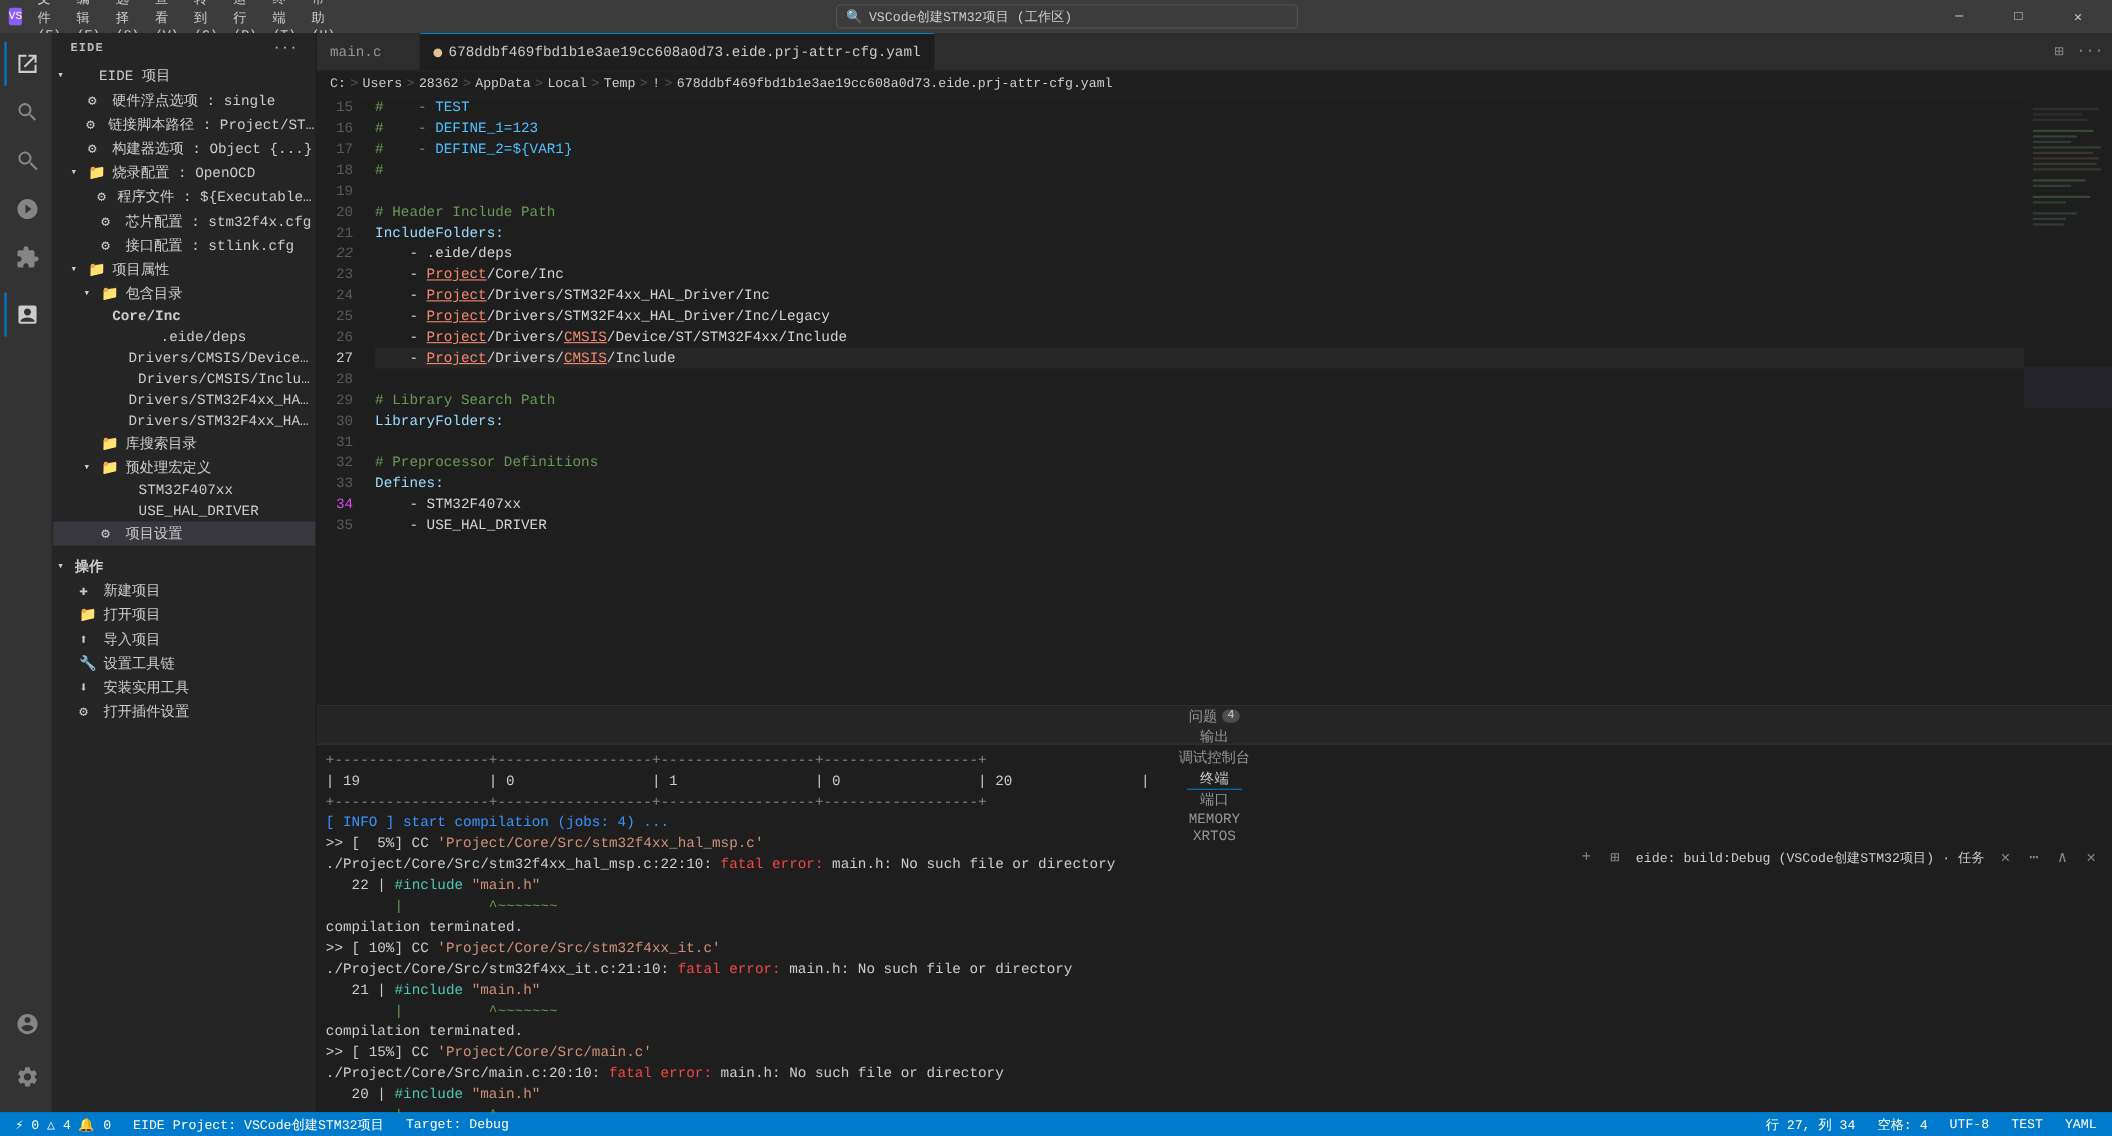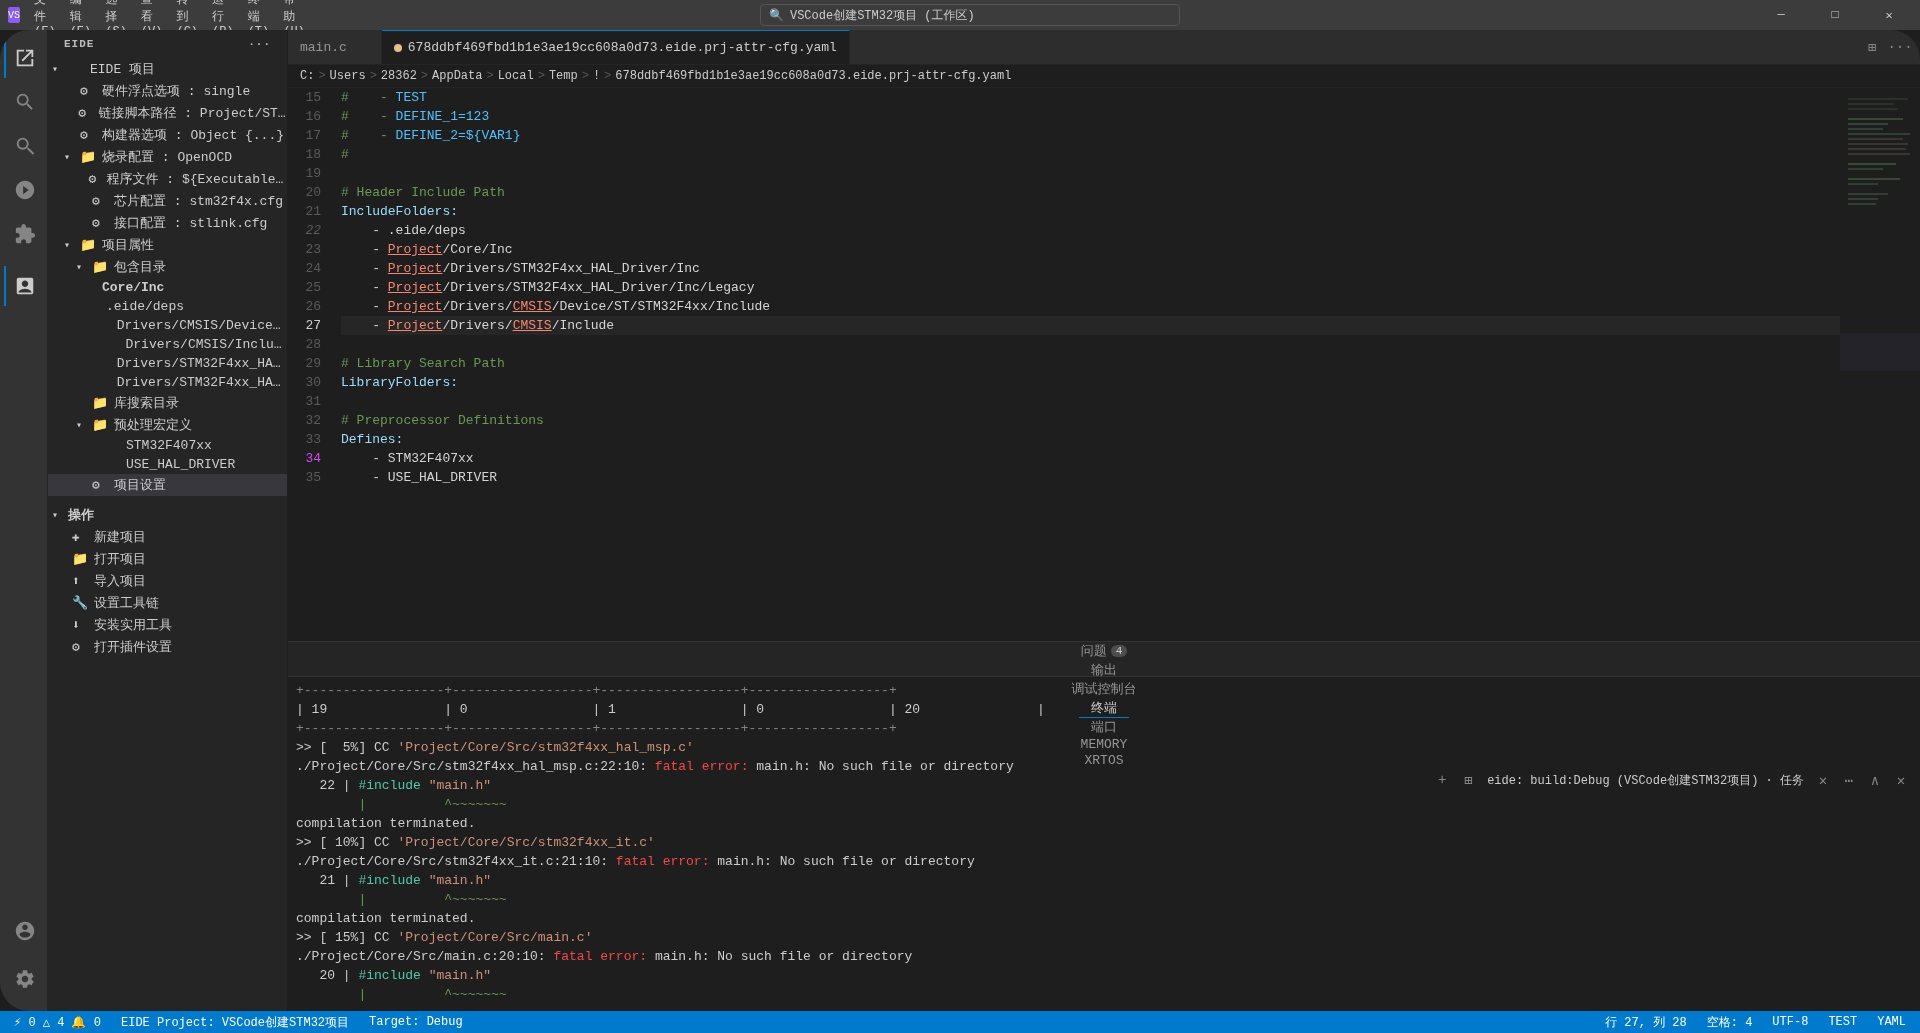--- a/index.html
+++ b/index.html
@@ -10,21 +10,21 @@
     .title-bar-left { display: flex; align-items: center; gap: 8px; width: 200px; }
     .title-bar-icon { width: 16px; height: 16px; background: #8b5cf6; border-radius: 2px; display: flex; align-items: center; justify-content: center; color: white; font-size: 10px; }
     .title-bar-menu { display: flex; gap: 2px; font-size: 12px; color: #cccccc; }
     .title-bar-menu span { padding: 2px 6px; cursor: pointer; }
     .title-bar-center { flex: 1; display: flex; justify-content: center; }
     .search-box { background: #3c3c3c; border: 1px solid #555; border-radius: 4px; width: 420px; height: 22px; display: flex; align-items: center; padding: 0 8px; color: #cccccc; font-size: 12px; }
     .title-bar-right { display: flex; align-items: center; gap: 8px; width: 180px; justify-content: flex-end; }
     .title-btn { width: 46px; height: 30px; display: flex; align-items: center; justify-content: center; cursor: pointer; font-size: 12px; }
 
     
-    .main-container { display: flex; flex: 1; overflow: hidden; border-radius: 29px; }
+    .main-container { display: flex; flex: 1; overflow: hidden; }
 
     
     .activity-bar { width: 48px; background: #333333; display: flex; flex-direction: column; align-items: center; padding-top: 8px; flex-shrink: 0; border-right: 1px solid #252526; }
     .activity-icon { width: 40px; height: 40px; display: flex; align-items: center; justify-content: center; cursor: pointer; color: #858585; font-size: 18px; margin-bottom: 4px; border-left: 2px solid transparent; }
     .activity-icon.active { color: #cccccc; border-left-color: #007acc; }
     .activity-bar-bottom { margin-top: auto; padding-bottom: 8px; display: flex; flex-direction: column; align-items: center; gap: 4px; }
 
     
     .sidebar { width: 240px; background: #252526; flex-shrink: 0; display: flex; flex-direction: column; overflow: hidden; border-right: 1px solid #1e1e1e; }
     .sidebar-header { padding: 8px 16px; font-size: 11px; font-weight: 700; color: #bbbbbb; letter-spacing: 1px; text-transform: uppercase; display: flex; align-items: center; justify-content: space-between; }
@@ -233,21 +233,21 @@
         <div class="tree-item" style="padding-left: 28px;">
           <span class="arrow">▾</span>
           <span class="item-icon">📁</span>
           <span class="item-label">包含目录</span>
         </div>
         <div class="tree-item" style="padding-left: 16px; font-weight: bold;">
           <span class="arrow"></span>
           <span class="item-icon"></span>
           <span class="item-label">Core/Inc</span>
         </div>
-        <div class="tree-item" style="padding-left: 20px; align-items: center;">
+        <div class="tree-item" style="padding-left: 60px; align-items: center;">
           <span class="arrow"></span>
           <span class="item-icon"></span>
           <span class="item-label">.eide/deps</span>
         </div>
         <div class="tree-item" style="padding-left: 40px;">
           <span class="arrow"></span>
           <span class="item-icon"></span>
           <span class="item-label">Drivers/CMSIS/Device/ST/STM...</span>
         </div>
         <div class="tree-item" style="padding-left: 40px;">
@@ -440,20 +440,21 @@
   <div class="panel-btn" title="More Actions">⋯</div>
   <div class="panel-btn" title="Maximize Panel">∧</div>
   <div class="panel-btn" title="Close Panel">✕</div>
 </div>
         </div>
       <div class="panel-content" id="panel-content">
           <div class="terminal-line"><span class="t-gray">+------------------+------------------+------------------+------------------+</span></div>
           <div class="terminal-line"><span class="t-white">| 19               | 0                | 1                | 0                | 20               |</span></div>
           <div class="terminal-line"><span class="t-gray">+------------------+------------------+------------------+------------------+</span></div>
           <div class="terminal-line"><span class="t-white"></span></div>
+          <div class="terminal-line"><span class="t-info">[ INFO ] start compilation (jobs: 4) ...</span></div>
           <div class="terminal-line"><span class="t-white"></span></div>
           <div class="terminal-line"><span class="t-white">&gt;&gt; [  5%] CC </span><span class="t-orange">'Project/Core/Src/stm32f4xx_hal_msp.c'</span></div>
           <div class="terminal-line"><span class="t-white">./Project/Core/Src/stm32f4xx_hal_msp.c:22:10: </span><span class="t-red">fatal error:</span><span class="t-white"> main.h: No such file or directory</span></div>
           <div class="terminal-line"><span class="t-white">   22 | </span><span class="t-cyan">#include </span><span class="t-orange">"main.h"</span></div>
           <div class="terminal-line"><span class="t-green">        |          ^~~~~~~~</span></div>
           <div class="terminal-line"><span class="t-white">compilation terminated.</span></div>
           <div class="terminal-line"><span class="t-white">&gt;&gt; [ 10%] CC </span><span class="t-orange">'Project/Core/Src/stm32f4xx_it.c'</span></div>
           <div class="terminal-line"><span class="t-white">./Project/Core/Src/stm32f4xx_it.c:21:10: </span><span class="t-red">fatal error:</span><span class="t-white"> main.h: No such file or directory</span></div>
           <div class="terminal-line"><span class="t-white">   21 | </span><span class="t-cyan">#include </span><span class="t-orange">"main.h"</span></div>
           <div class="terminal-line"><span class="t-green">        |          ^~~~~~~~</span></div>
@@ -466,18 +467,18 @@
     </div>
 
   </div>
 </div>
 
 <div class="status-bar" id="status-bar">
     <div class="status-item">⚡ 0  △ 4  🔔 0</div>
     <div class="status-item">EIDE Project: VSCode创建STM32项目</div>
     <div class="status-item">Target: Debug</div>
     <div style="flex: 1 1 0%;"></div>
-    <div class="status-item">行 27, 列 28</div>
+    <div class="status-item">行 27, 列 34</div>
     <div class="status-item">空格: 4</div>
     <div class="status-item">UTF-8</div>
     <div class="status-item">TEST</div>
     <div class="status-item">YAML</div>
   </div>
 
 </body></html>

